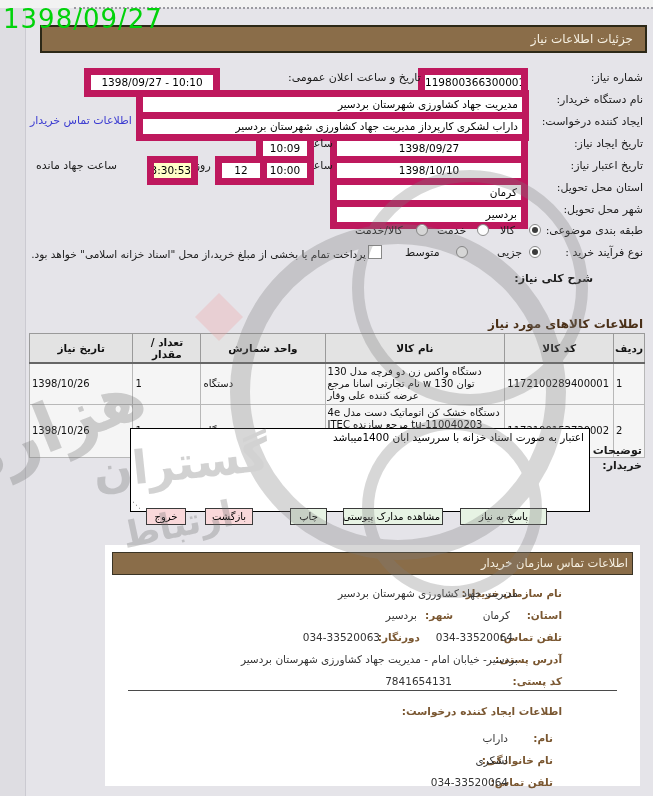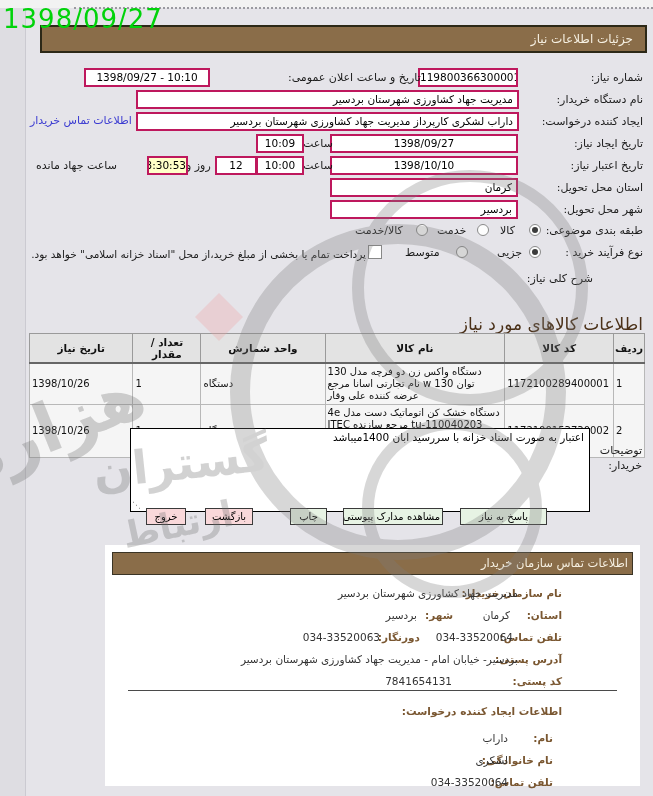--- a/index.html
+++ b/index.html
@@ -4,23 +4,23 @@
 <style>
   html,body{margin:0;padding:0}
   body{width:653px;height:796px;background:#e5e4e9;font-family:"DejaVu Sans",sans-serif;direction:rtl;overflow:hidden;position:relative}
   #page{position:absolute;inset:0;width:653px;height:796px}
   .topstrip{position:absolute;left:0;right:0;top:0;height:8px;background:#f2f2f2}
   .dotline{position:absolute;left:74px;right:0;top:7px;border-top:2px dotted #9a9aa0}
   .leftstrip{position:absolute;left:0;top:8px;bottom:0;width:25px;background:#dedde2;border-right:1px solid #cbcad1}
   .gdate{position:absolute;left:3px;top:4px;color:#00d30a;font-size:26px;letter-spacing:1px;direction:ltr;z-index:9;white-space:nowrap}
   .headerbar{position:absolute;left:40px;right:6px;top:25px;height:28px;background:#8a6d49;border:2px solid #2c2817;color:#f6f0e2;font-size:12px;line-height:25px;padding-right:12px;box-sizing:border-box}
   .lbl{position:absolute;font-size:11px;color:#1c1c1c;white-space:nowrap;line-height:14px}
-  .b{font-weight:normal}
+  .b{font-weight:bold}
   .brown{color:#4a3018}
-  .ibox{position:absolute;height:15px;background:#fff;border:2px solid #be185d;font-size:10.5px;line-height:15px;color:#000;white-space:nowrap;overflow:hidden;box-sizing:content-box}
+  .ibox{position:absolute;height:15px;background:#fff;border:7px solid #be185d;font-size:10.5px;line-height:15px;color:#000;white-space:nowrap;overflow:hidden;box-sizing:content-box}
   .c{text-align:center}
   .r{text-align:right;padding:0 4px}
   .ltr{direction:ltr}
   .yellow{background:#ffffc8}
   .link{position:absolute;font-size:11px;color:#3b3bd1;white-space:nowrap;cursor:pointer}
   .radio{position:absolute;width:12px;height:12px;border:1px solid #8a8a8a;border-radius:50%;background:#fdfdfd;box-sizing:border-box}
   .radio.sel::after{content:"";position:absolute;left:2px;top:2px;right:2px;bottom:2px;background:#3c3c3c;border-radius:50%}
   .chk{position:absolute;width:12px;height:12px;border:1px solid #888;background:#fff}
   .tarea{position:absolute;background:#fff;border:1px solid #000;font-size:10.5px;line-height:13px;color:#000;padding:2px 5px;box-sizing:border-box;text-align:right}
   .tarea::after{content:"⋰";position:absolute;left:1px;bottom:-1px;font-size:9px;color:#999}
@@ -90,21 +90,21 @@
   <div class="lbl" style="right:10px;top:246px">نوع فرآیند خرید :</div>
   <span class="radio sel" style="left:529px;top:246px"></span>
   <div class="lbl" style="left:497px;top:246px">جزیی</div>
   <span class="radio" style="left:456px;top:246px"></span>
   <div class="lbl" style="left:405px;top:246px">متوسط</div>
   <span class="chk" style="left:368px;top:245px"></span>
   <div class="lbl" style="right:287px;top:247px;font-size:10.5px">پرداخت تمام یا بخشی از مبلغ خرید،از محل "اسناد خزانه اسلامی" خواهد بود.</div>
 
   <div class="lbl b" style="right:60px;top:272px">شرح کلی نیاز:</div>
 
-  <div class="lbl b brown" style="right:10px;top:317px;font-size:17px">اطلاعات کالاهای مورد نیاز</div>
+  <div class="lbl b brown" style="right:10px;top:317px;font-size:12px">اطلاعات کالاهای مورد نیاز</div>
   <table class="goods">
     <tbody>
         <tr>
       <th style="width:18px">ردیف</th>
       <th style="width:106px">کد کالا</th>
       <th style="width:186px">نام کالا</th>
       <th style="width:128px">واحد شمارش</th>
       <th style="width:68px">تعداد / مقدار</th>
       <th style="width:104px">تاریخ نیاز</th>
     </tr>

